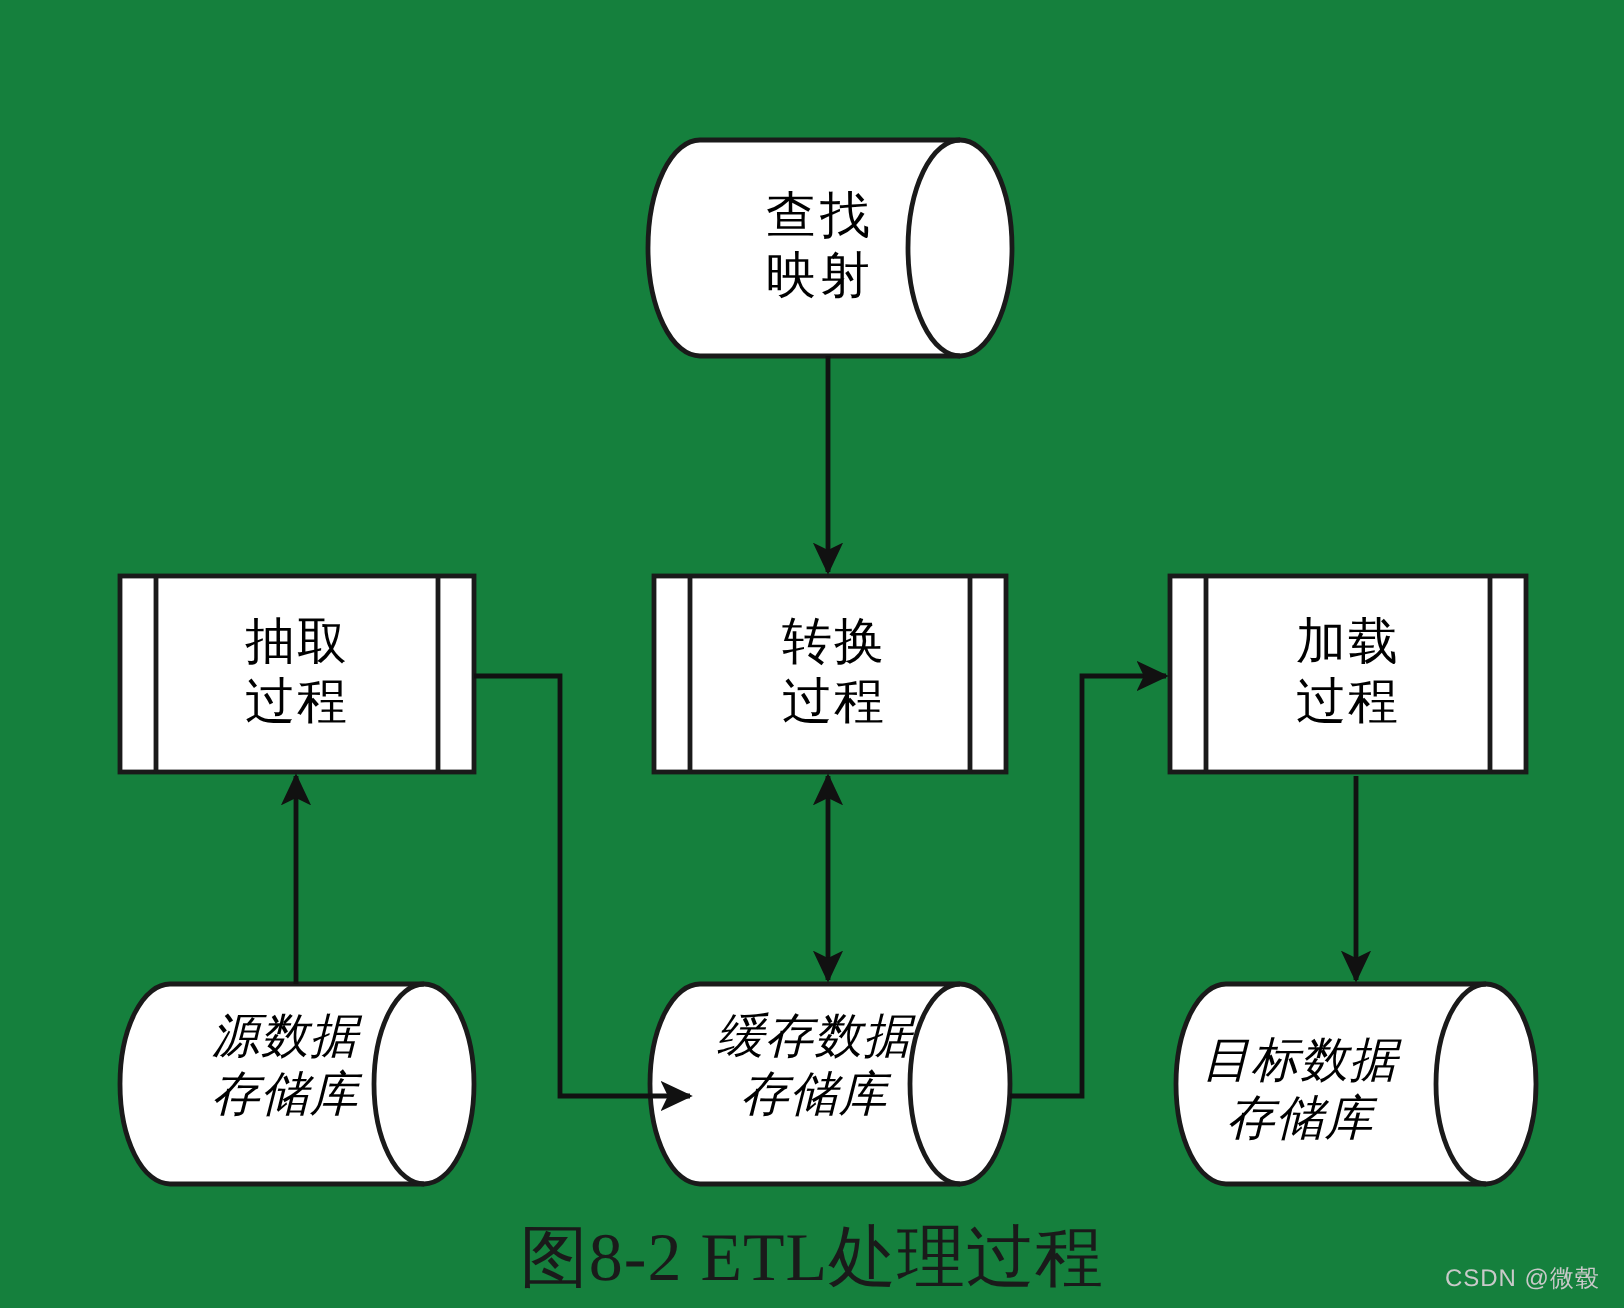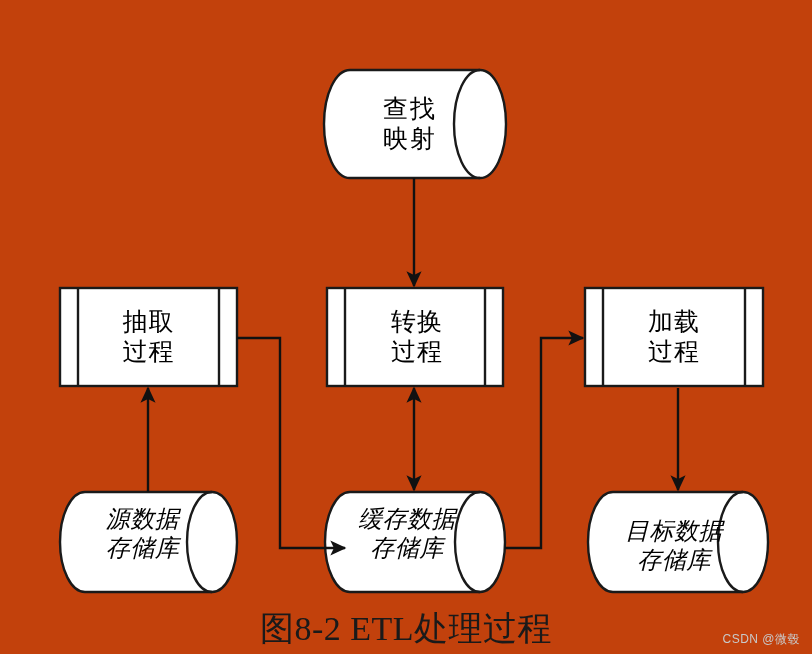--- a/index.html
+++ b/index.html
@@ -7,21 +7,21 @@
     padding: 0;
     background: #ffffff;
   }
   body {
     font-family: "Liberation Serif", "DejaVu Serif", serif;
   }
   #canvas {
     position: relative;
     width: 812px;
     height: 654px;
-    background: #c2410c;
+    background: #15803d;
     overflow: hidden;
   }
   #diagram-svg {
     position: absolute;
     left: 0;
     top: 0;
     width: 812px;
     height: 654px;
   }
   .node-label {
@@ -171,21 +171,21 @@
   <div class="node-label lbl-store" style="left:75px; top:492px; width:135px; height:84px;">
     <span class="ln">源数据</span>
     <span class="ln">存储库</span>
   </div>
 
   <div class="node-label lbl-store" style="left:337px; top:492px; width:140px; height:84px;">
     <span class="ln">缓存数据</span>
     <span class="ln">存储库</span>
   </div>
 
-  <div class="node-label lbl-store" style="left:604px; top:492px; width:140px; height:108px;">
+  <div class="node-label lbl-store" style="left:580px; top:492px; width:140px; height:108px;">
     <span class="ln">目标数据</span>
     <span class="ln">存储库</span>
   </div>
 
   <div id="caption">图8-2 ETL处理过程</div>
 
   <div id="watermark">CSDN @微毂</div>
 
 </div>
 

